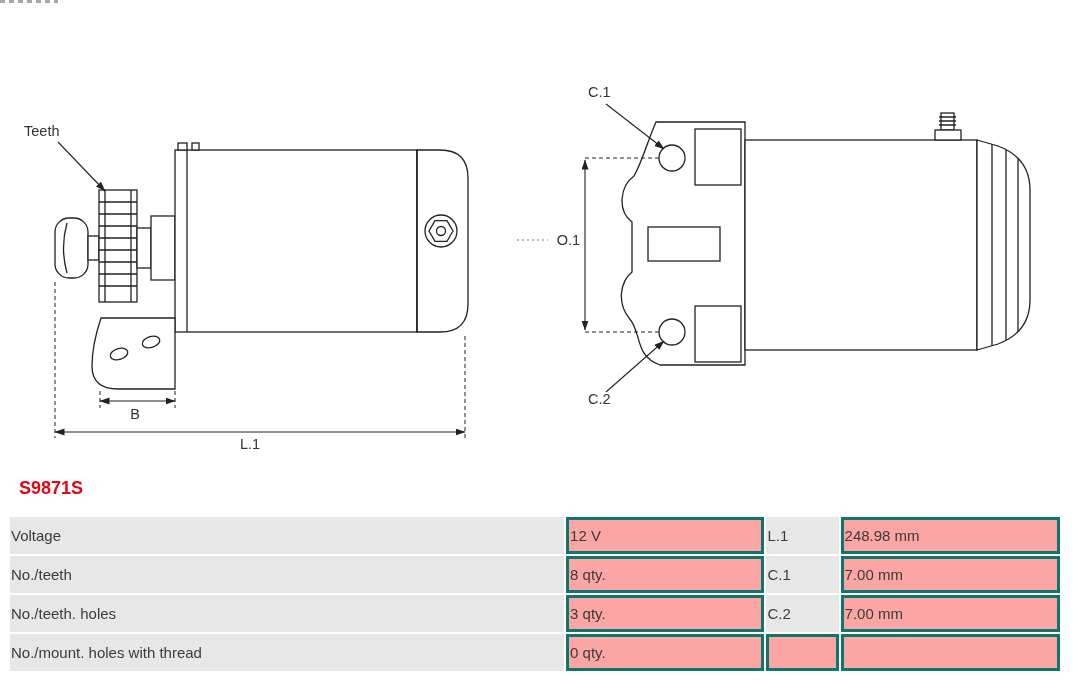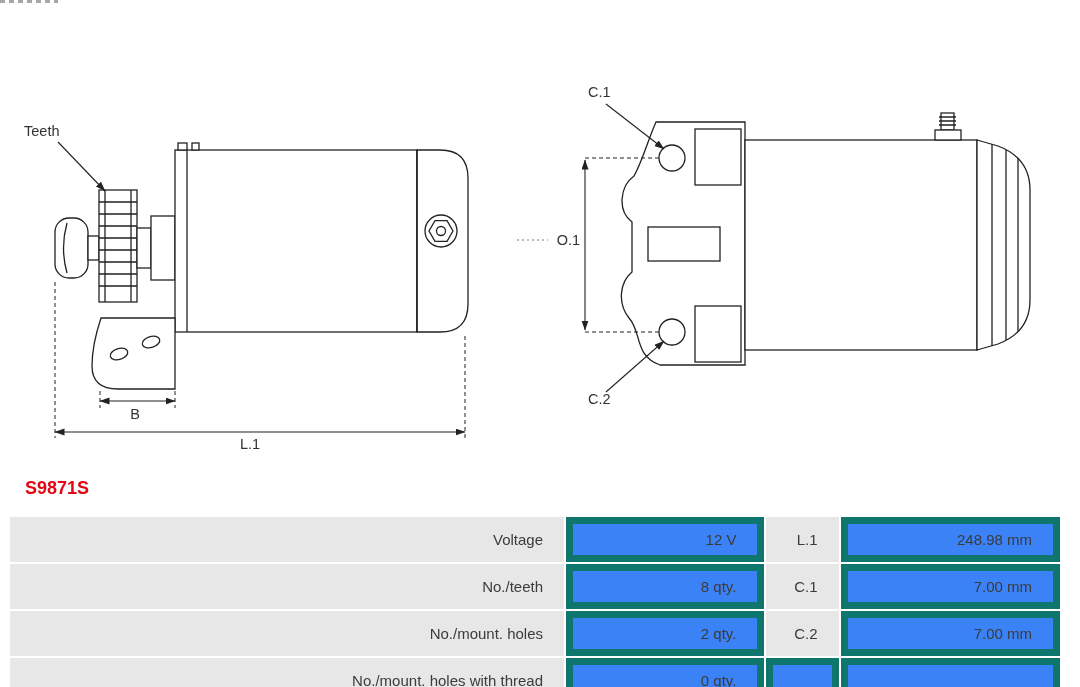--- a/index.html
+++ b/index.html
@@ -12,33 +12,33 @@
     background:repeating-linear-gradient(90deg,#777 0 5px,transparent 5px 9px);
   }
   svg.drawing{position:absolute;top:0;left:0;}
   svg .ln{stroke:#222;stroke-width:1.3;fill:none;}
   svg .fw{stroke:#222;stroke-width:1.3;fill:#fff;}
   svg .dash{stroke:#222;stroke-width:1;fill:none;stroke-dasharray:4,3;}
   svg .dot{stroke:#777;stroke-width:1;fill:none;stroke-dasharray:2,3;}
   svg .dim{stroke:#222;stroke-width:1.1;fill:none;}
   svg text{font-family:"Liberation Sans","DejaVu Sans",sans-serif;font-size:14.5px;fill:#333;}
   .part-number{
-    position:absolute;left:25px;top:478px;font-size:18px;font-weight:bold;
+    position:absolute;left:19px;top:478px;font-size:18px;font-weight:bold;
   }
   table.spec{
     position:absolute;left:8px;top:515px;width:1054px;
     border-collapse:separate;border-spacing:2px;table-layout:fixed;
     font-size:15px;
   }
   table.spec td{
-    height:31px;padding:0 21px;text-align:right;vertical-align:middle;
+    height:31px;padding:0 1px;vertical-align:middle;
     white-space:nowrap;overflow:hidden;
   }
   td.lbl{background:#e7e7e7;color:#3b3b3b;}
-  td.val{background:#3b82f6;border:7px solid #0f766e;height:29px;}
+  td.val{background:#fca5a5;border:3px solid #0f766e;height:29px;}
 </style>
 </head>
 <body>
 
 <div class="artifact"></div>
 
 <svg class="drawing" width="1080" height="470" viewBox="0 0 1080 470">
   <defs>
     <marker id="arr" markerWidth="11" markerHeight="8" refX="9.5" refY="3.5" orient="auto-start-reverse" markerUnits="userSpaceOnUse">
       <path d="M0,0 L10,3.5 L0,7 Z" fill="#222"></path>
@@ -160,22 +160,22 @@
       <td class="lbl">L.1</td>
       <td class="val">248.98 mm</td>
     </tr>
     <tr>
       <td class="lbl">No./teeth</td>
       <td class="val">8 qty.</td>
       <td class="lbl">C.1</td>
       <td class="val">7.00 mm</td>
     </tr>
     <tr>
-      <td class="lbl">No./mount. holes</td>
-      <td class="val">2 qty.</td>
+      <td class="lbl">No./teeth. holes</td>
+      <td class="val">3 qty.</td>
       <td class="lbl">C.2</td>
       <td class="val">7.00 mm</td>
     </tr>
     <tr>
       <td class="lbl">No./mount. holes with thread</td>
       <td class="val">0 qty.</td>
       <td class="val"></td>
       <td class="val"></td>
     </tr>
   </tbody>

